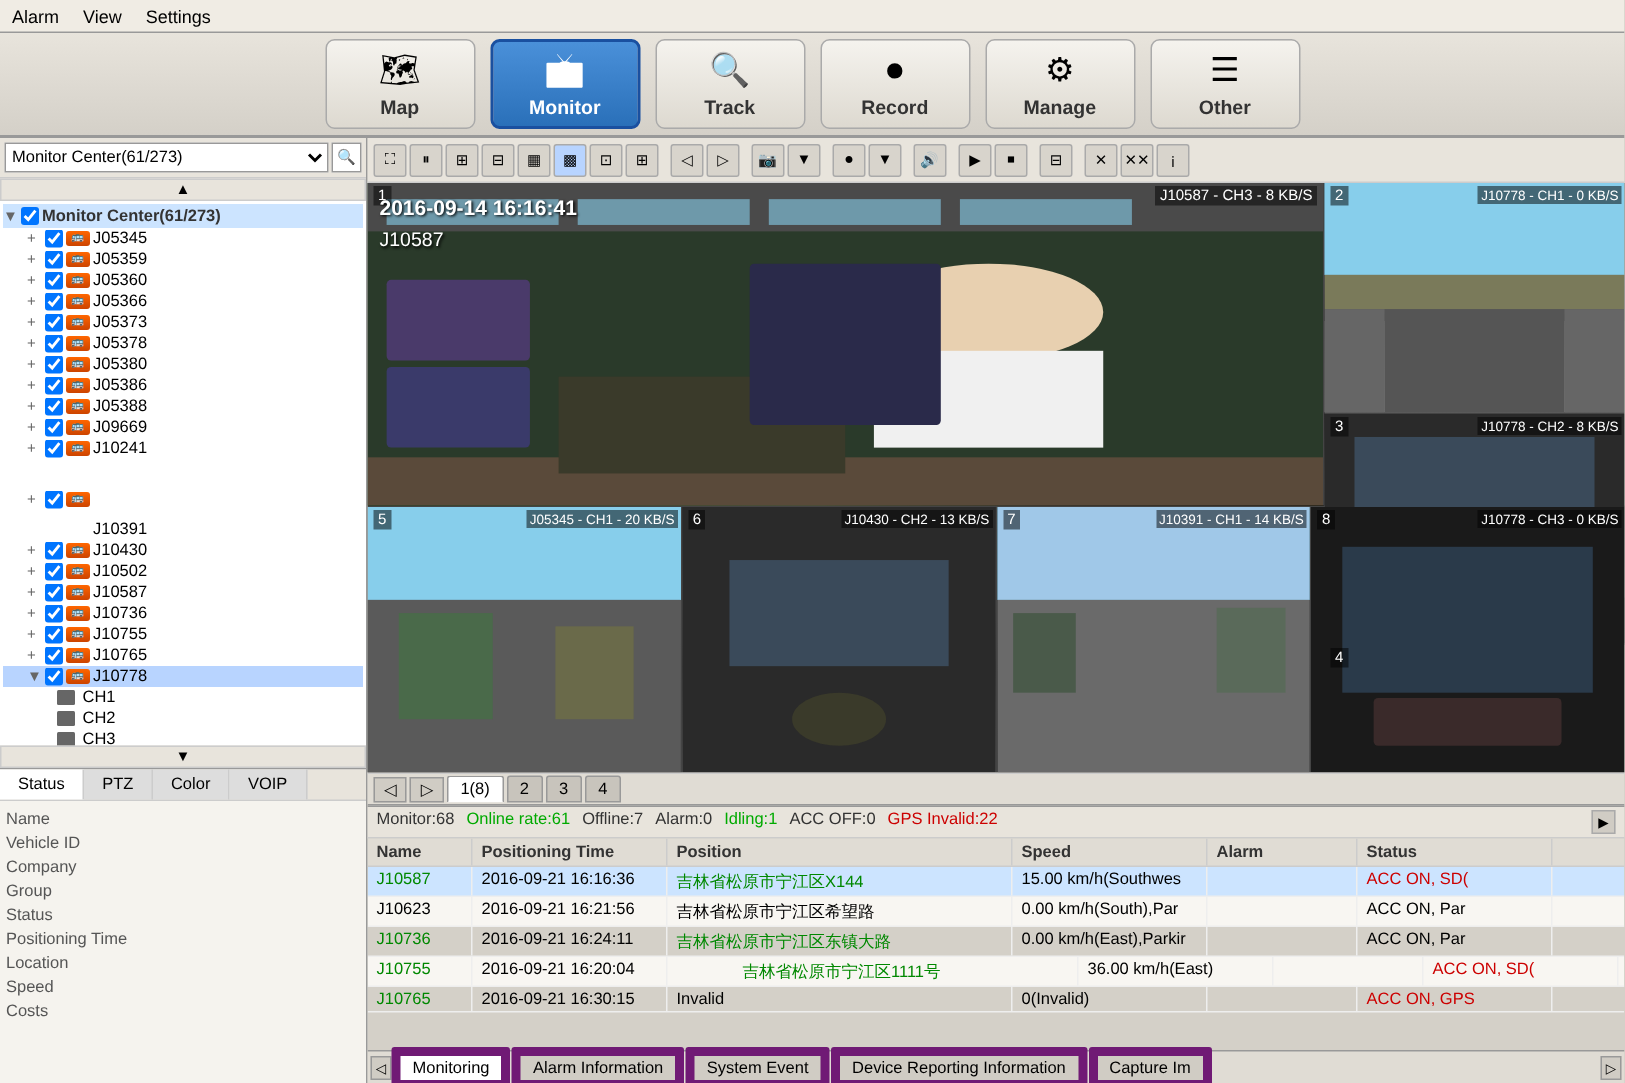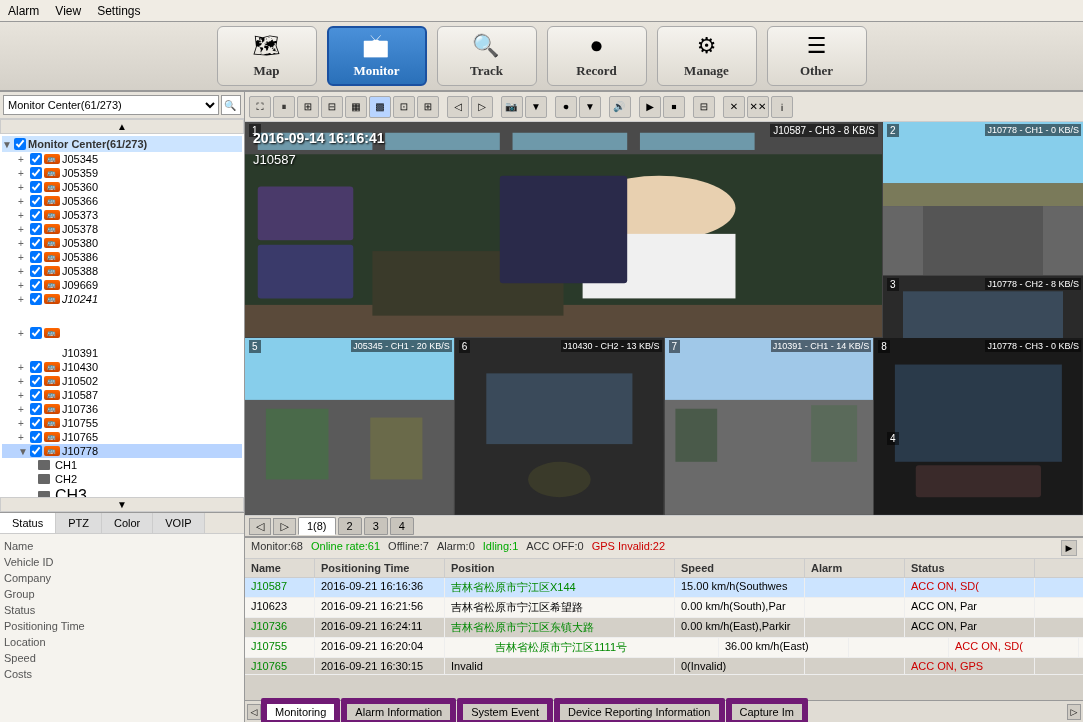--- a/index.html
+++ b/index.html
@@ -8,21 +8,21 @@
     
     .menu-bar { background: #f0ece4; height: 22px; display: flex; align-items: center; padding: 0 8px; border-bottom: 1px solid #999; }
     .menu-bar span { margin-right: 16px; cursor: pointer; font-size: 12px; color: #000; }
 
     
     .top-nav { background: linear-gradient(to bottom, #e8e4dc, #d4d0c8); height: 70px; display: flex; align-items: center; justify-content: center; gap: 10px; border-bottom: 2px solid #999; }
     .nav-btn { display: flex; flex-direction: column; align-items: center; justify-content: center; width: 100px; height: 60px; background: linear-gradient(to bottom, #f5f3ee, #ddd9d0); border: 1px solid #aaa; border-radius: 6px; cursor: pointer; gap: 4px; }
     .nav-btn.active { background: linear-gradient(to bottom, #4a90d9, #2a70b9); border: 2px solid #1a50a0; }
     .nav-btn.active .nav-label { color: #fff; }
     .nav-icon { font-size: 22px; }
-    .nav-label { font-size: 13px; color: #333; font-weight: bold; font-family: Liberation Serif, serif; }
+    .nav-label { font-size: 13px; color: #333; font-weight: bold; }
     .nav-btn.active .nav-icon { filter: brightness(10); }
 
     
     .main { display: flex; height: calc(722px - 22px - 70px); }
 
     
     .left-panel { width: 245px; background: #f5f3ee; border-right: 1px solid #999; display: flex; flex-direction: column; }
     .tree-toolbar { display: flex; align-items: center; padding: 3px; background: #e8e4dc; border-bottom: 1px solid #ccc; gap: 2px; }
     .tree-search { width: 20px; height: 20px; background: #fff; border: 1px solid #999; display: flex; align-items: center; justify-content: center; cursor: pointer; font-size: 10px; }
     .tree-dropdown { flex: 1; height: 20px; border: 1px solid #999; background: #fff; font-size: 11px; }
@@ -216,21 +216,21 @@
           <div class="tree-item">
     <span style="width:10px;color:#666;font-size:10px;">+</span>
     <input type="checkbox" checked="" style="width: 12px; height: 12px;">
     <span style="width:16px;height:10px;background:linear-gradient(to bottom,#ff6600,#cc4400);border-radius:2px;display:inline-block;font-size:7px;color:white;text-align:center;line-height:10px;">🚌</span>
     <span style="font-size:11px;">J09669</span>
   </div>
           <div class="tree-item">
     <span style="width:10px;color:#666;font-size:10px;">+</span>
     <input type="checkbox" checked="" style="width: 12px; height: 12px;">
     <span style="width:16px;height:10px;background:linear-gradient(to bottom,#ff6600,#cc4400);border-radius:2px;display:inline-block;font-size:7px;color:white;text-align:center;line-height:10px;">🚌</span>
-    <span style="font-size:11px;font-style:italic;">J10241</span>
+    <span style="font-size:11px;">J10241</span>
   </div>
           <div class="tree-item">
     <span style="width:10px;color:#666;font-size:10px;">+</span>
     <input type="checkbox" checked="" style="width: 12px; height: 12px;">
     <span style="width:16px;height:10px;background:linear-gradient(to bottom,#ff6600,#cc4400);border-radius:2px;display:inline-block;font-size:7px;color:white;text-align:center;line-height:10px;">🚌</span>
     <span style="font-size:11px;margin-top:40px;">J10391</span>
   </div>
           <div class="tree-item">
     <span style="width:10px;color:#666;font-size:10px;">+</span>
     <input type="checkbox" checked="" style="width: 12px; height: 12px;">
@@ -276,21 +276,21 @@
           <div class="tree-item" style="padding-left: 36px;">
         <span style="width:12px;height:10px;background:#666;border-radius:1px;display:inline-block;"></span>
         <span style="font-size:11px;margin-left:3px;">CH1</span>
       </div>
           <div class="tree-item" style="padding-left: 36px;">
         <span style="width:12px;height:10px;background:#666;border-radius:1px;display:inline-block;"></span>
         <span style="font-size:11px;margin-left:3px;">CH2</span>
       </div>
           <div class="tree-item" style="padding-left: 36px;">
         <span style="width:12px;height:10px;background:#666;border-radius:1px;display:inline-block;"></span>
-        <span style="font-size:16px;margin-left:3px;">CH3</span>
+        <span style="font-size:11px;margin-left:3px;">CH3</span>
       </div>
           <div class="tree-item" style="padding-left: 36px;">
         <span style="width:12px;height:10px;background:#666;border-radius:1px;display:inline-block;"></span>
         <span style="font-size:11px;margin-left:3px;">CH4</span>
       </div>
           <div class="tree-item">
       <span style="width:10px;color:#666;font-size:10px;">+</span>
       <input type="checkbox" checked="" style="width: 12px; height: 12px;">
       <span style="width:16px;height:10px;background:linear-gradient(to bottom,#ff6600,#cc4400);border-radius:2px;display:inline-block;font-size:7px;color:white;text-align:center;line-height:10px;">🚌</span>
       <span style="font-size:11px;">J11473</span>

